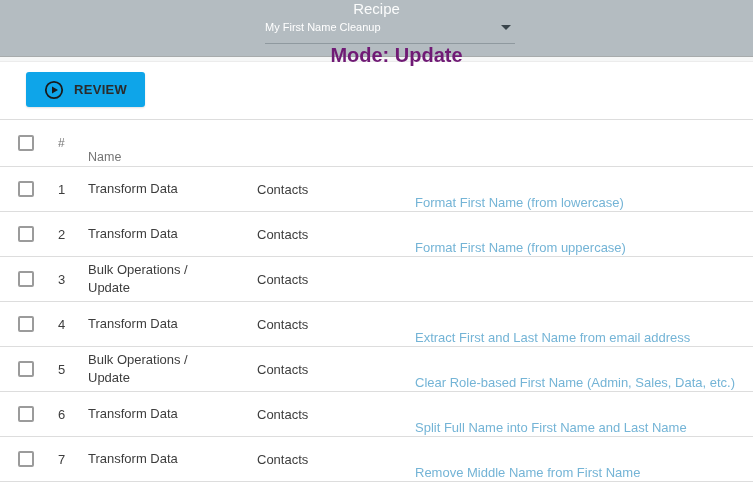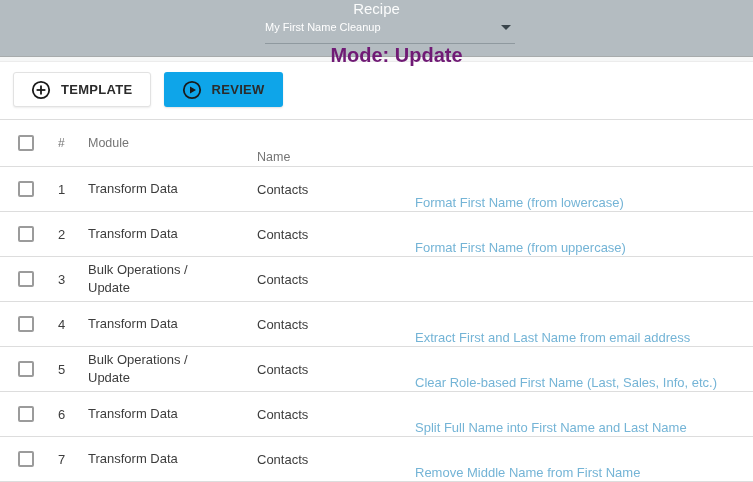--- a/index.html
+++ b/index.html
@@ -74,48 +74,37 @@
   <span class="topbar-label">Recipe</span>
   <div class="recipe-select">
     <span class="value">My First Name Cleanup</span>
     <span class="caret"></span>
   </div>
   <span class="mode-text">Mode: Update</span>
 </div>
 <div class="topbar-shadow"></div>
 
 <div class="actions">
-  <div class="btn btn-template">
-    <span class="icon">
-      <svg width="20" height="20" viewBox="0 0 20 20">
-        <circle cx="10" cy="10" r="8.2" fill="none" stroke="#1a1a1a" stroke-width="1.8"></circle>
-        <line x1="10" y1="5.6" x2="10" y2="14.4" stroke="#1a1a1a" stroke-width="1.8"></line>
-        <line x1="5.6" y1="10" x2="14.4" y2="10" stroke="#1a1a1a" stroke-width="1.8"></line>
-      </svg>
-    </span>
-    <span>TEMPLATE</span>
-  </div>
   <div class="btn btn-review">
     <span class="icon">
       <svg width="20" height="20" viewBox="0 0 20 20">
         <circle cx="10" cy="10" r="8.2" fill="none" stroke="#1a1a1a" stroke-width="1.8"></circle>
         <path d="M8 6.4 L14 10 L8 13.6 Z" fill="#1a1a1a"></path>
       </svg>
     </span>
     <span>REVIEW</span>
   </div>
 </div>
 
 <div class="table">
   <div class="thead">
     <div class="cell col-check">
       <span class="checkbox"></span>
     </div>
     <div class="cell col-num hdr">#</div>
-    <div class="cell col-module hdr">Module</div>
     <div class="cell col-name hdr">Name</div>
   </div>
   <div id="tbody">
   <div class="trow">
     <div class="cell col-check">
       <span class="checkbox"></span>
     </div>
     <div class="cell col-num">1</div>
     <div class="cell col-module">
       <span class="module-text">Transform Data</span>
@@ -168,21 +157,21 @@
   <div class="trow">
     <div class="cell col-check">
       <span class="checkbox"></span>
     </div>
     <div class="cell col-num">5</div>
     <div class="cell col-module">
       <span class="module-text">Bulk Operations / Update</span>
     </div>
     <div class="cell col-type">Contacts</div>
     <div class="cell col-name">
-      <a class="name-link">Clear Role-based First Name (Last, Sales, Info, etc.)</a>
+      <a class="name-link">Clear Role-based First Name (Admin, Sales, Data, etc.)</a>
     </div>
   </div>
 
   <div class="trow">
     <div class="cell col-check">
       <span class="checkbox"></span>
     </div>
     <div class="cell col-num">6</div>
     <div class="cell col-module">
       <span class="module-text">Transform Data</span>

